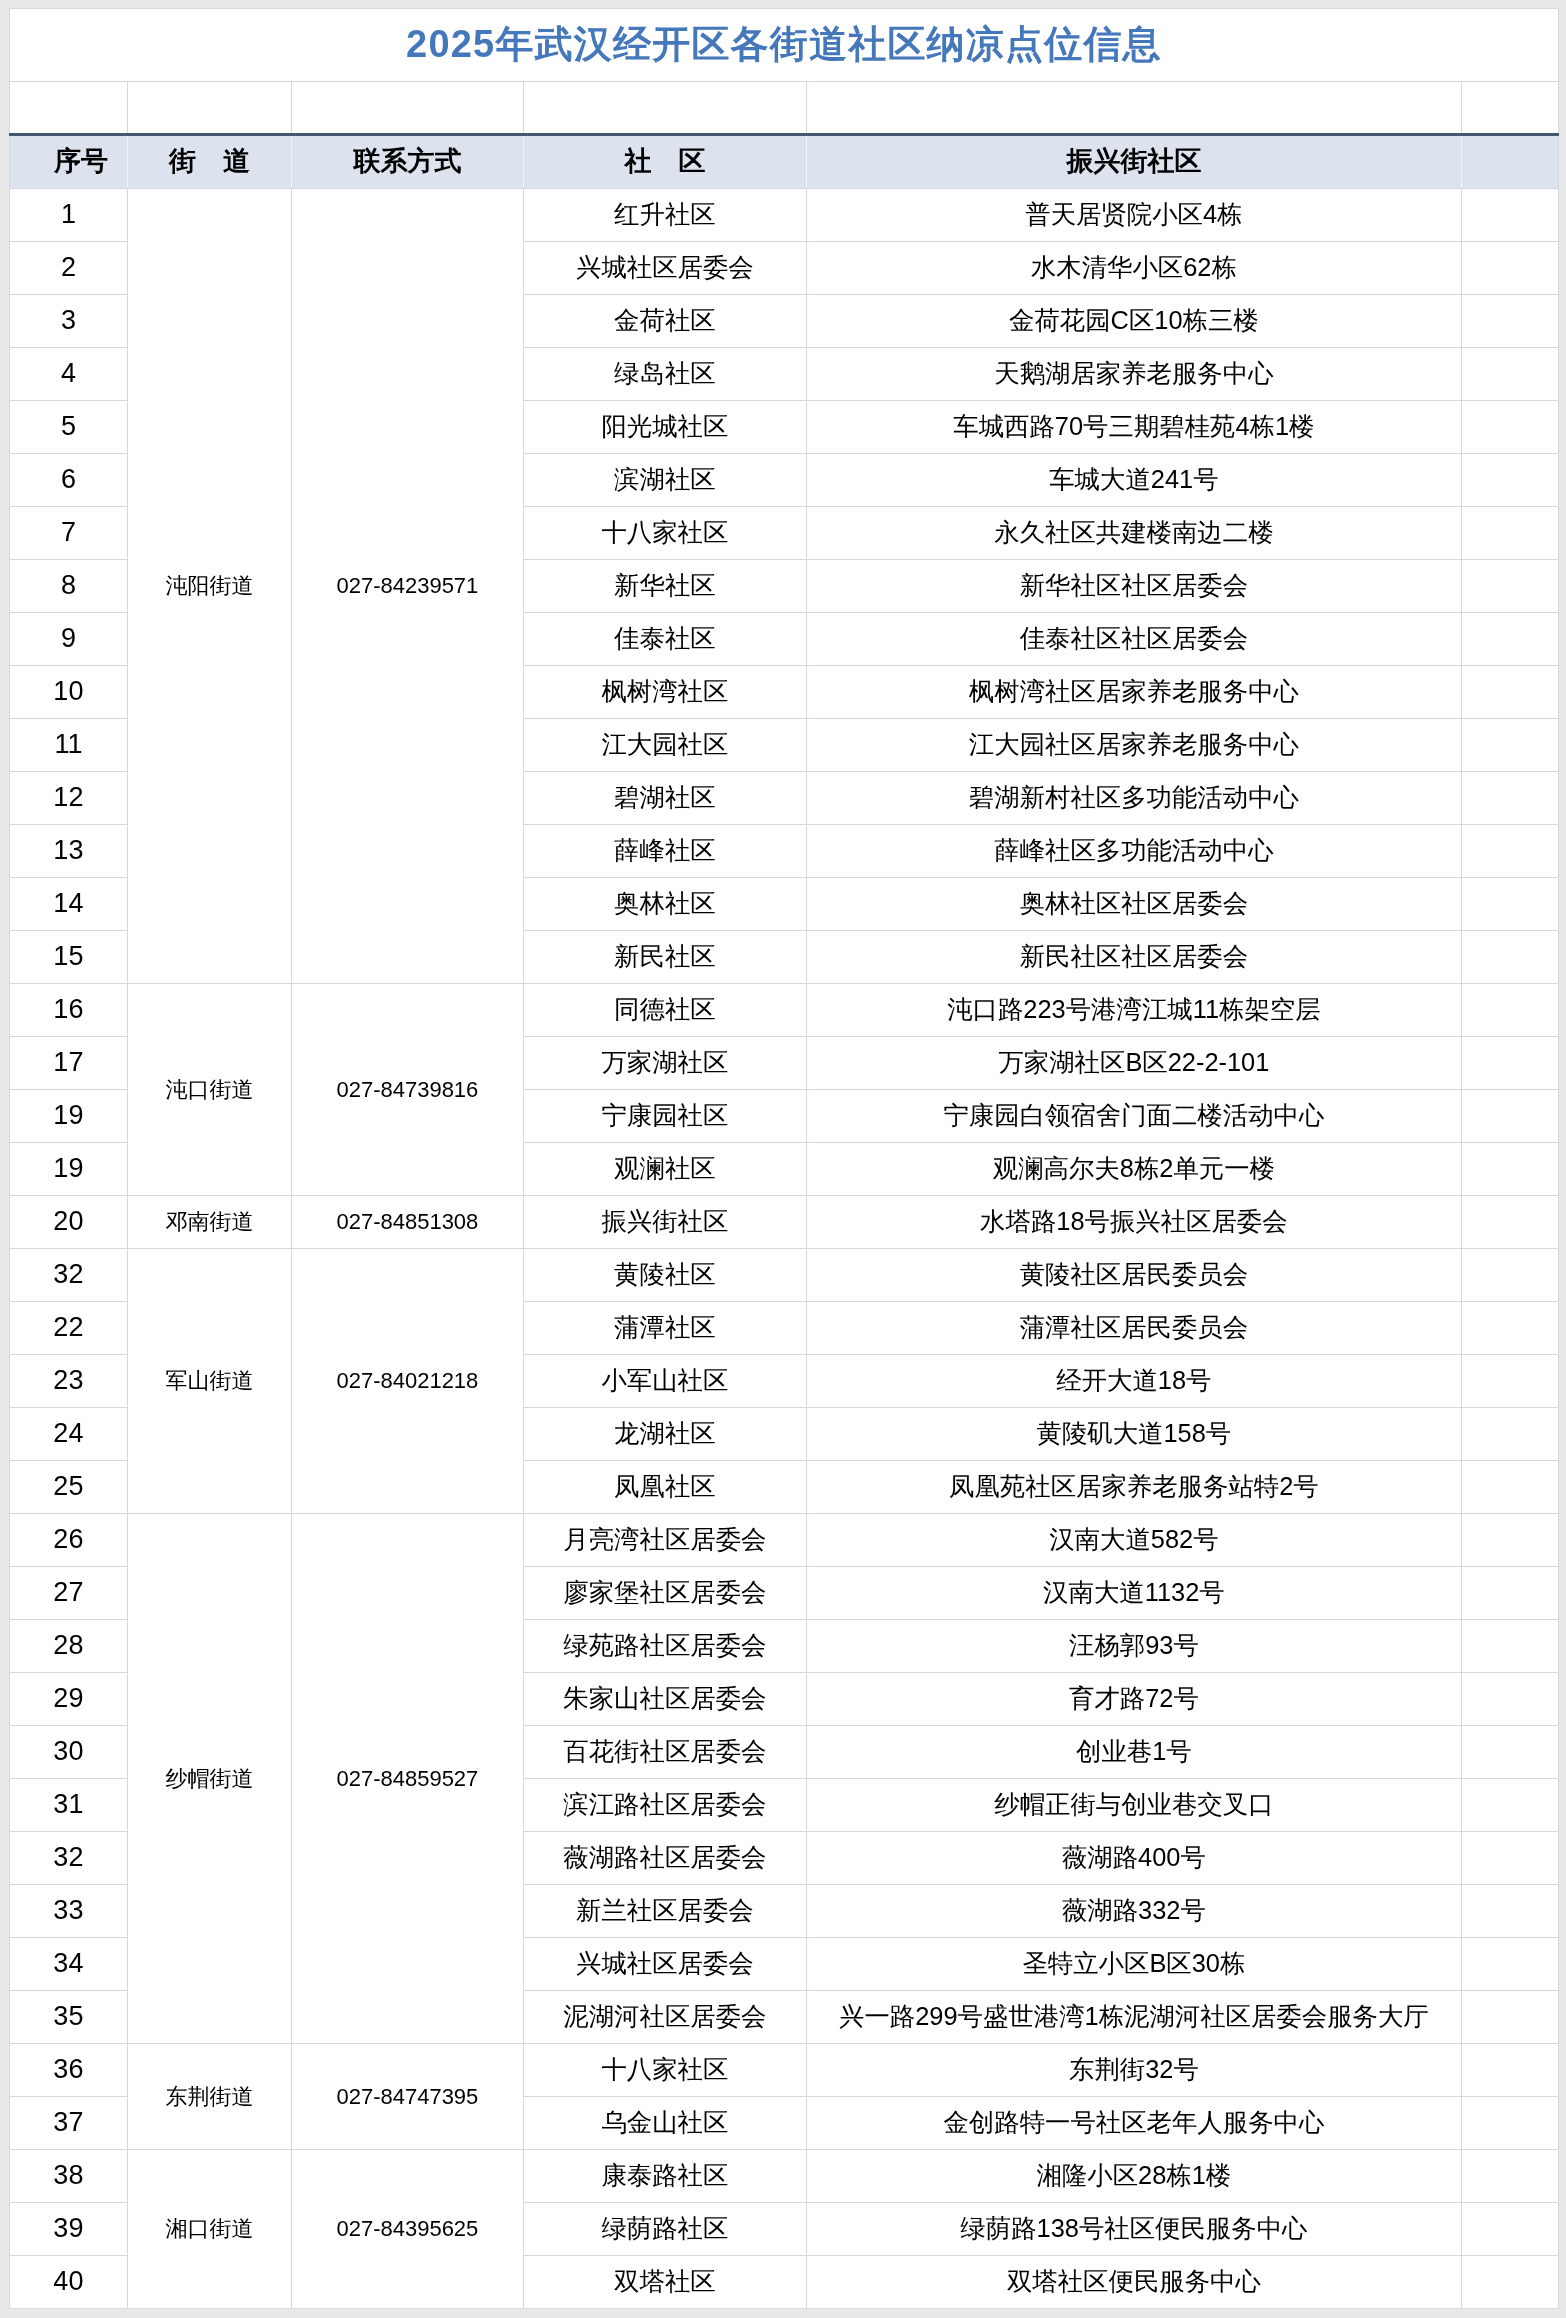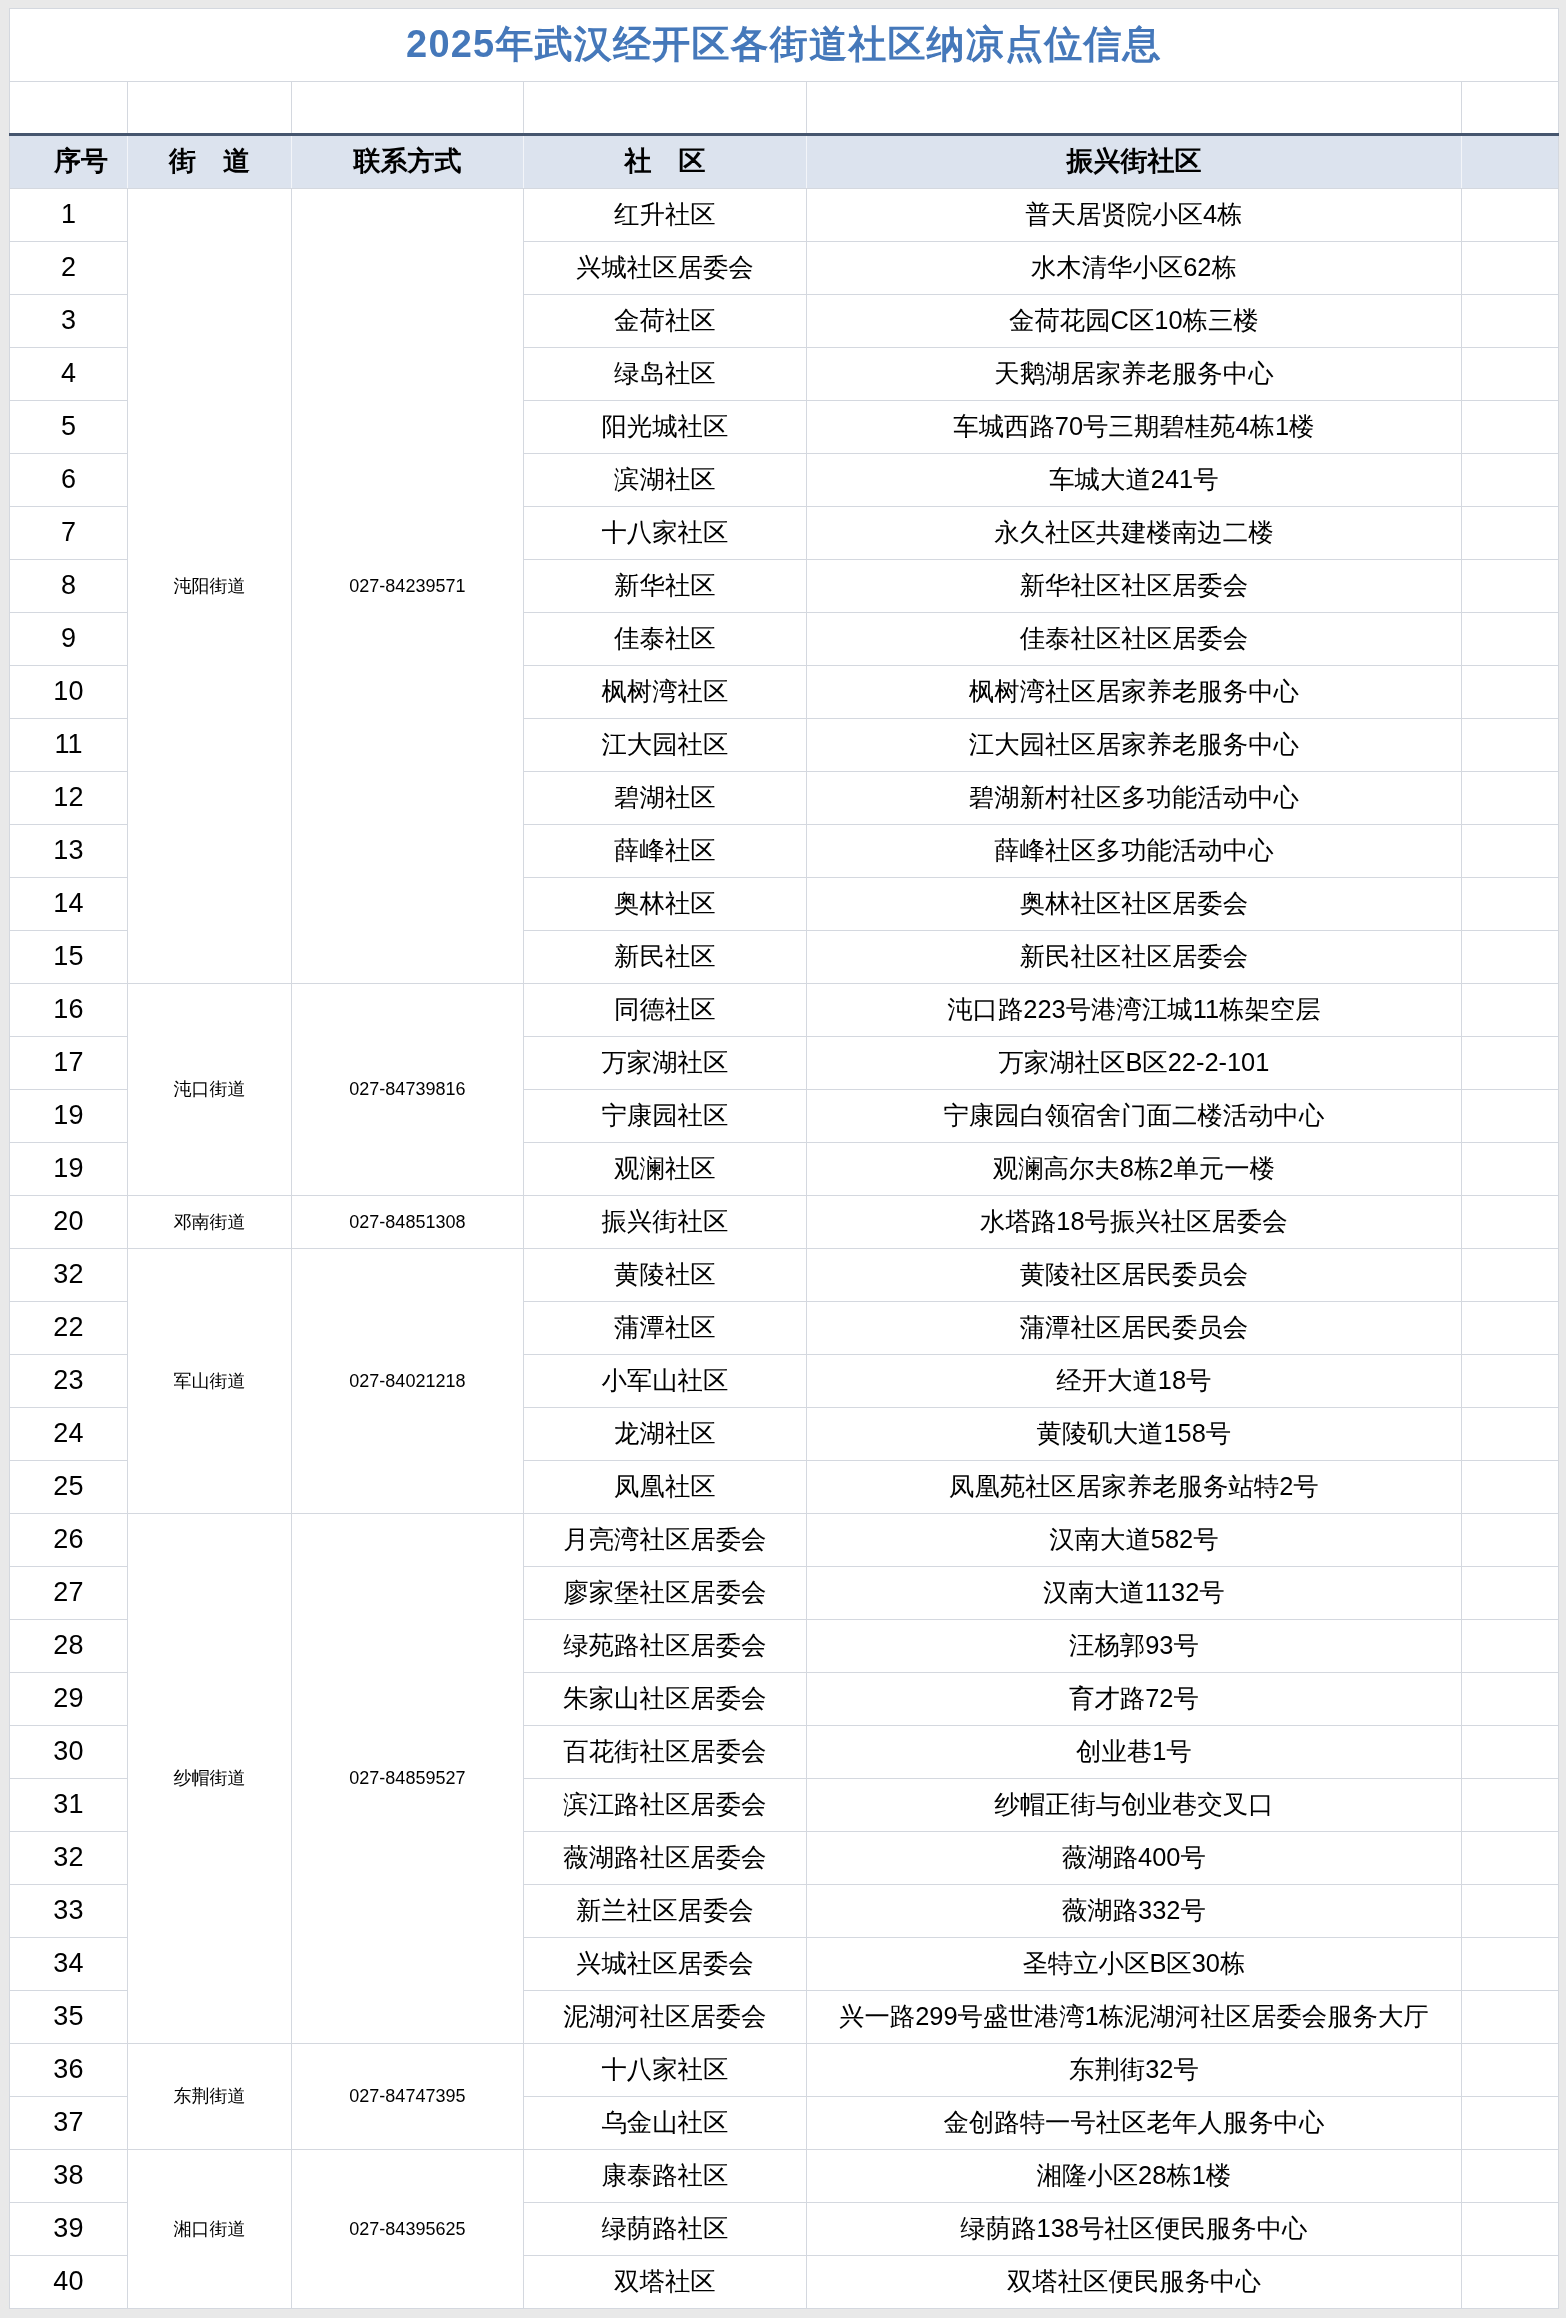--- a/index.html
+++ b/index.html
@@ -49,21 +49,21 @@
     font-size:27px;
     font-weight:700;
     border-top:3px solid #46566e;
     border-left:1.8px solid #f3f5f9;
     border-right:1.8px solid #f3f5f9;
     border-bottom:1.2px solid #d4d8df;
   }
   th:first-child{border-left:1.2px solid #d4d8df;padding-left:31px;}
   th:last-child{border-right:1.2px solid #d4d8df;}
   .c-no{font-size:27px;}
-  .c-street,.c-phone{font-size:18px;}
+  .c-street,.c-phone{font-size:22px;}
 </style>
 </head>
 <body>
 
 <div class="sheet">
 <table>
   <colgroup>
     <col style="width:118px">
         <col style="width:164px">
         <col style="width:232px">

